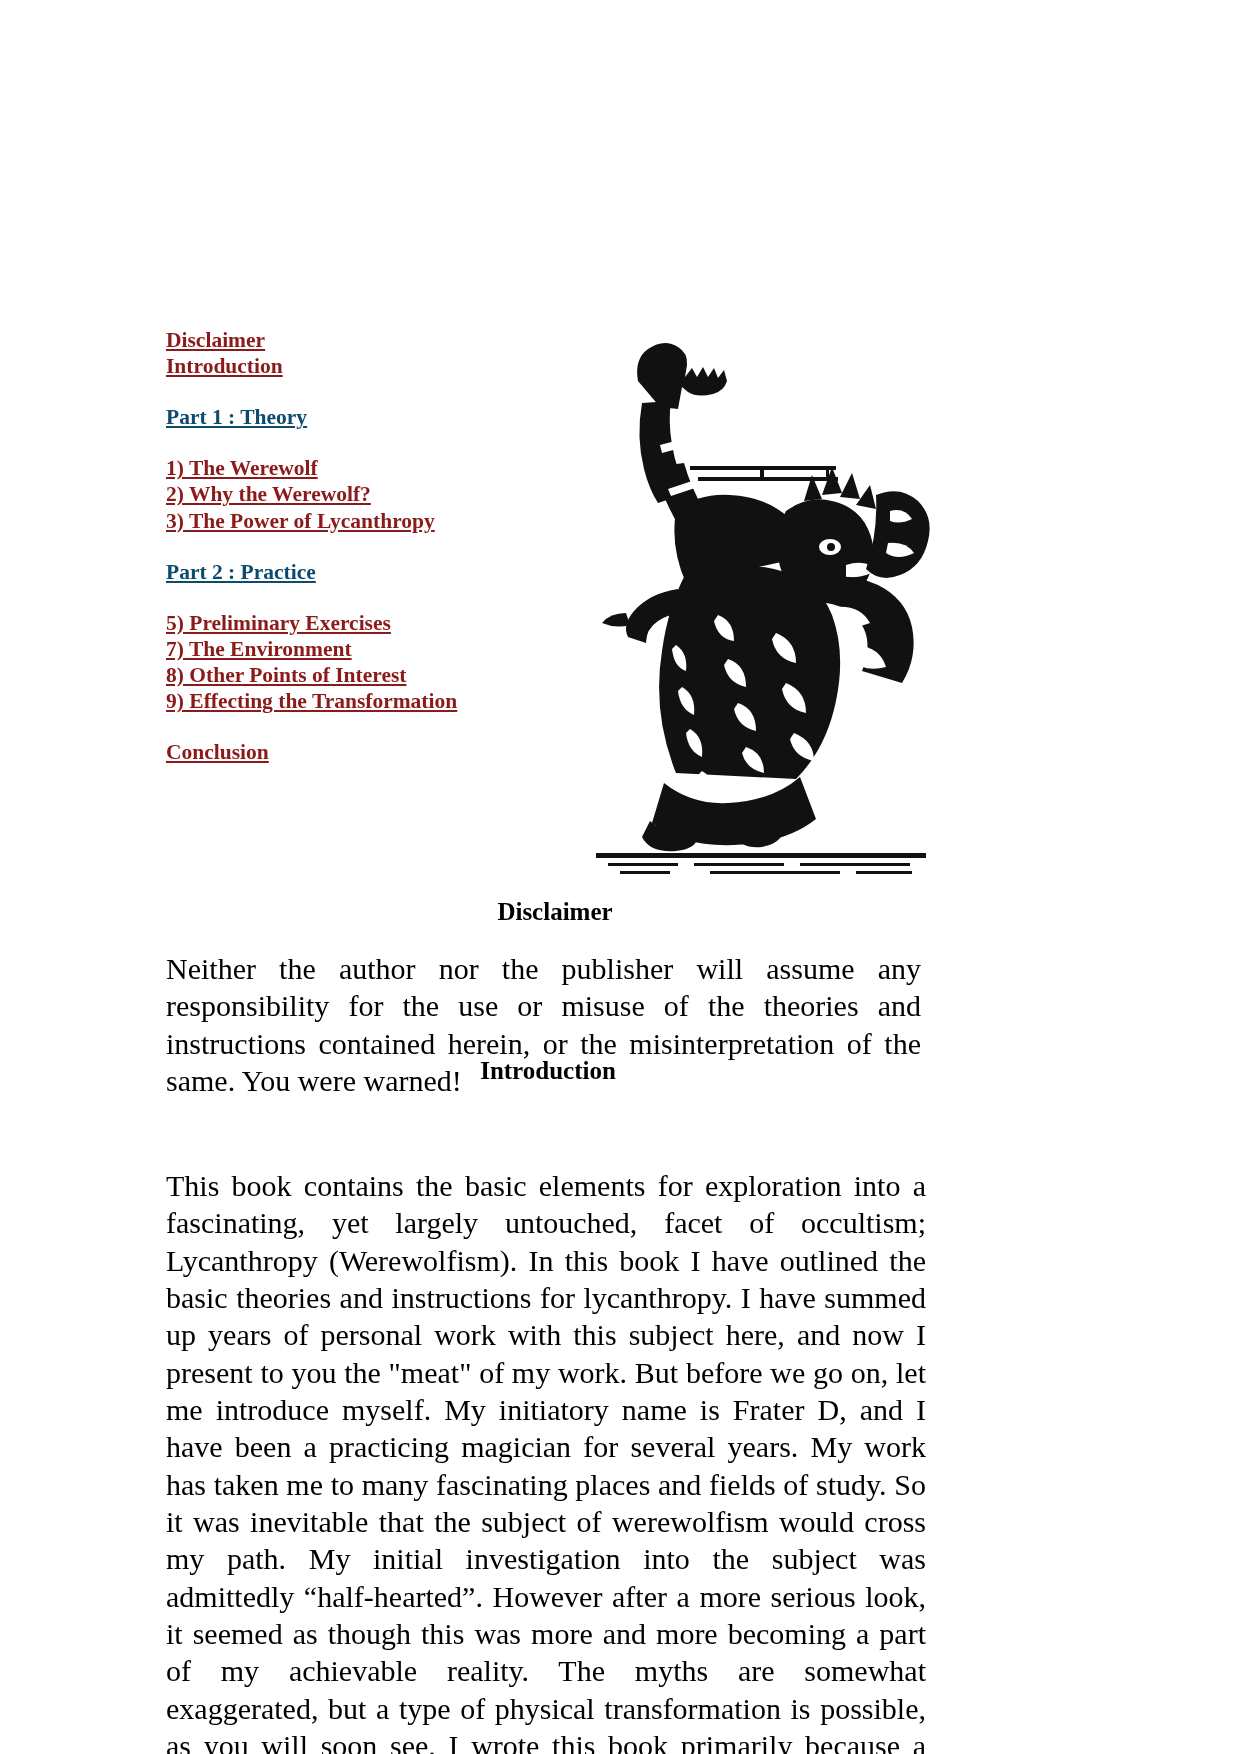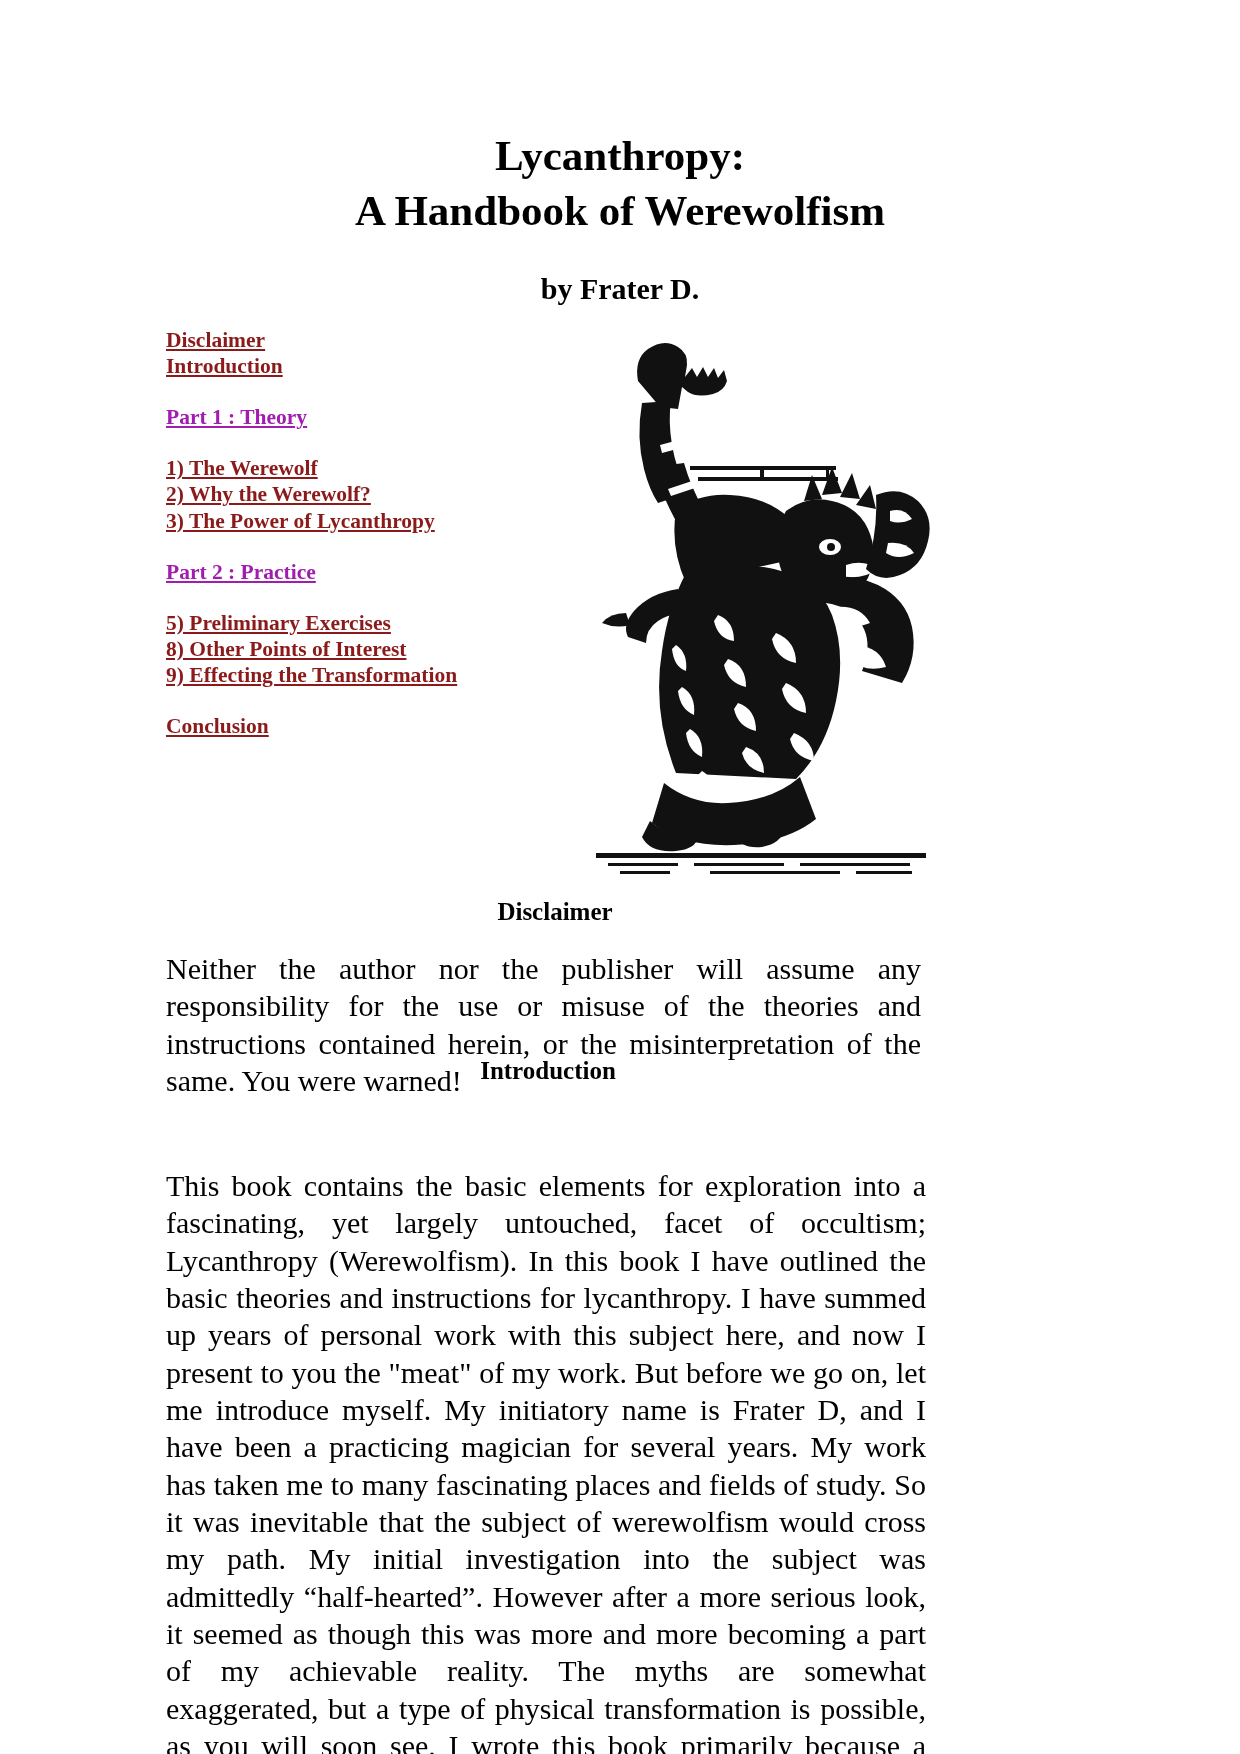--- a/index.html
+++ b/index.html
@@ -61,21 +61,21 @@
     color: #8B1A1A;
     text-decoration: underline;
     line-height: 1.215;
     white-space: nowrap;
     cursor: pointer;
   }
   .toc-part {
     display: block;
     font-size: 21.5px;
     font-weight: bold;
-    color: #a21caf;
+    color: #0c4a6e;
     text-decoration: underline;
     line-height: 1.215;
     white-space: nowrap;
   }
   .toc-gap { height: 25px; }
 
   
   .illustration {
     position: absolute;
     left: 590px;
@@ -106,25 +106,20 @@
     text-justify: inter-word;
   }
   #disclaimer-text { top: 950px; }
   #introduction-text { top: 1167px; width: 760px; }
 </style>
 </head>
 <body>
 
 <div class="page">
 
-  <div class="title-block">
-    <div class="doc-title-line">Lycanthropy:</div>
-    <div class="doc-title-line">A Handbook of Werewolfism</div>
-    <div class="byline">by Frater D.</div>
-  </div>
 
   <div class="contents">
 
     <div>
       <span class="toc-link">Disclaimer</span>
       <span class="toc-link">Introduction</span>
     </div>
     <div class="toc-gap"></div>
 
     <div>
@@ -139,20 +134,21 @@
     </div>
     <div class="toc-gap"></div>
 
     <div>
       <span class="toc-part">Part 2 : Practice</span>
     </div>
     <div class="toc-gap"></div>
 
     <div>
       <span class="toc-link">5) Preliminary Exercises</span>
+      <span class="toc-link">7) The Environment</span>
       <span class="toc-link">8) Other Points of Interest</span>
       <span class="toc-link">9) Effecting the Transformation</span>
     </div>
     <div class="toc-gap"></div>
 
     <div>
       <span class="toc-link">Conclusion</span>
     </div>
   </div>
 

